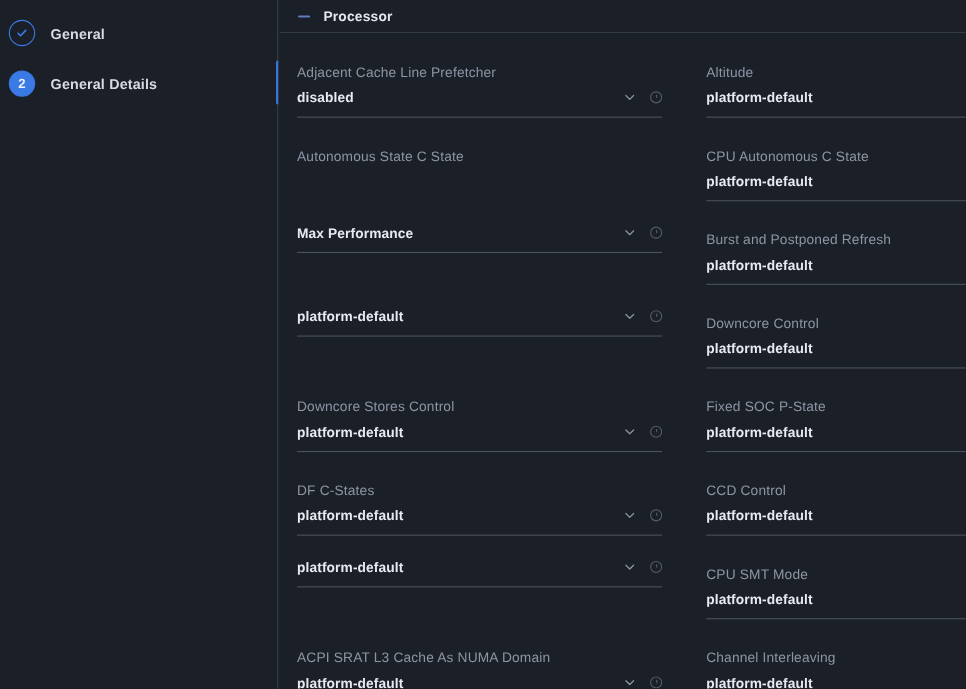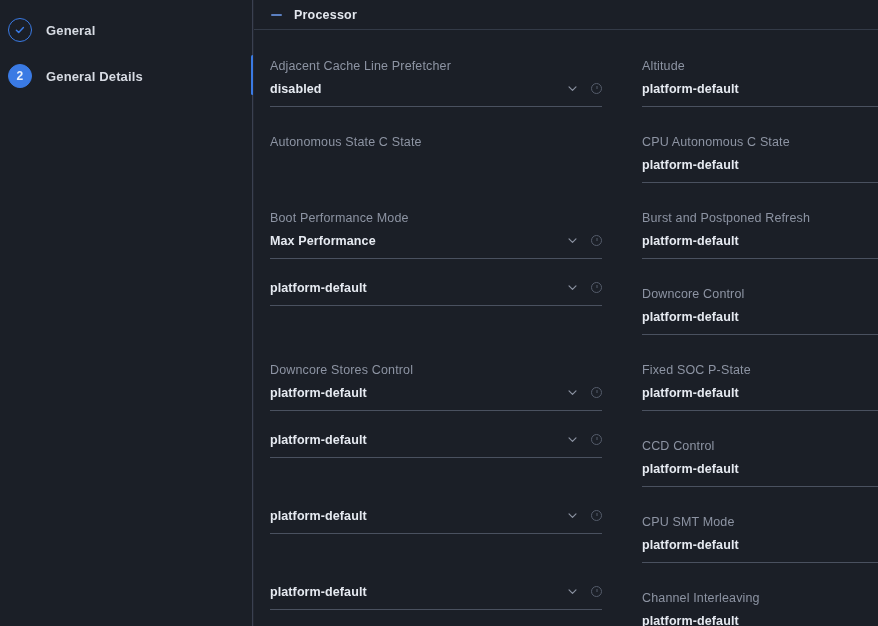--- a/index.html
+++ b/index.html
@@ -275,21 +275,20 @@
         <div class="field">
           <div class="field-label">Autonomous State C State</div>
         </div>
         <div class="field right">
           <div class="field-label">CPU Autonomous C State</div>
           <div class="field-control">
             <div class="field-value">platform-default</div>
           </div>
         </div>
         <div class="field">
-          <div class="field-label">Boot Performance Mode</div>
           <div class="field-control">
             <div class="field-value">Max Performance</div>
             <div class="field-icons">
               <span>
                 <svg class="chev" viewBox="0 0 12 12" aria-hidden="true">
                   <path d="M2.2 4.2 L6 8 L9.8 4.2" fill="none" stroke="#8b92a1" stroke-width="1.3" stroke-linecap="round" stroke-linejoin="round"></path>
                 </svg>
               </span>
               <span class="info-icon"></span>
             </div>
@@ -334,20 +333,21 @@
             </div>
           </div>
         </div>
         <div class="field right">
           <div class="field-label">Fixed SOC P-State</div>
           <div class="field-control">
             <div class="field-value">platform-default</div>
           </div>
         </div>
         <div class="field">
+          <div class="field-label">DF C-States</div>
           <div class="field-control">
             <div class="field-value">platform-default</div>
             <div class="field-icons">
               <span>
                 <svg class="chev" viewBox="0 0 12 12" aria-hidden="true">
                   <path d="M2.2 4.2 L6 8 L9.8 4.2" fill="none" stroke="#8b92a1" stroke-width="1.3" stroke-linecap="round" stroke-linejoin="round"></path>
                 </svg>
               </span>
               <span class="info-icon"></span>
             </div>
@@ -372,20 +372,21 @@
             </div>
           </div>
         </div>
         <div class="field right">
           <div class="field-label">CPU SMT Mode</div>
           <div class="field-control">
             <div class="field-value">platform-default</div>
           </div>
         </div>
         <div class="field">
+          <div class="field-label">ACPI SRAT L3 Cache As NUMA Domain</div>
           <div class="field-control">
             <div class="field-value">platform-default</div>
             <div class="field-icons">
               <span>
                 <svg class="chev" viewBox="0 0 12 12" aria-hidden="true">
                   <path d="M2.2 4.2 L6 8 L9.8 4.2" fill="none" stroke="#8b92a1" stroke-width="1.3" stroke-linecap="round" stroke-linejoin="round"></path>
                 </svg>
               </span>
               <span class="info-icon"></span>
             </div>

